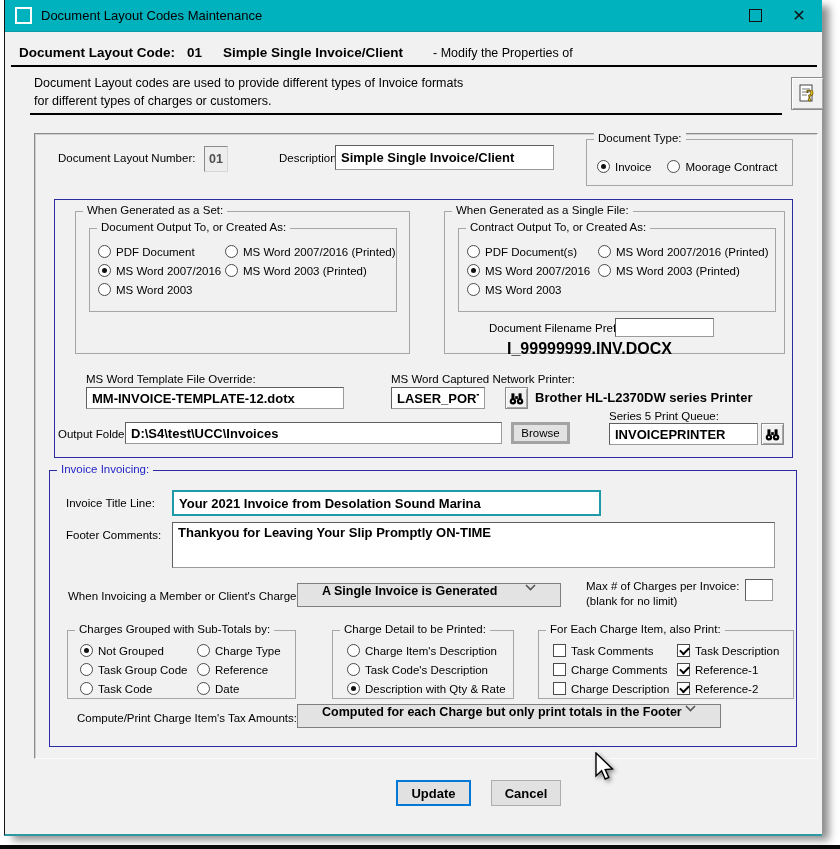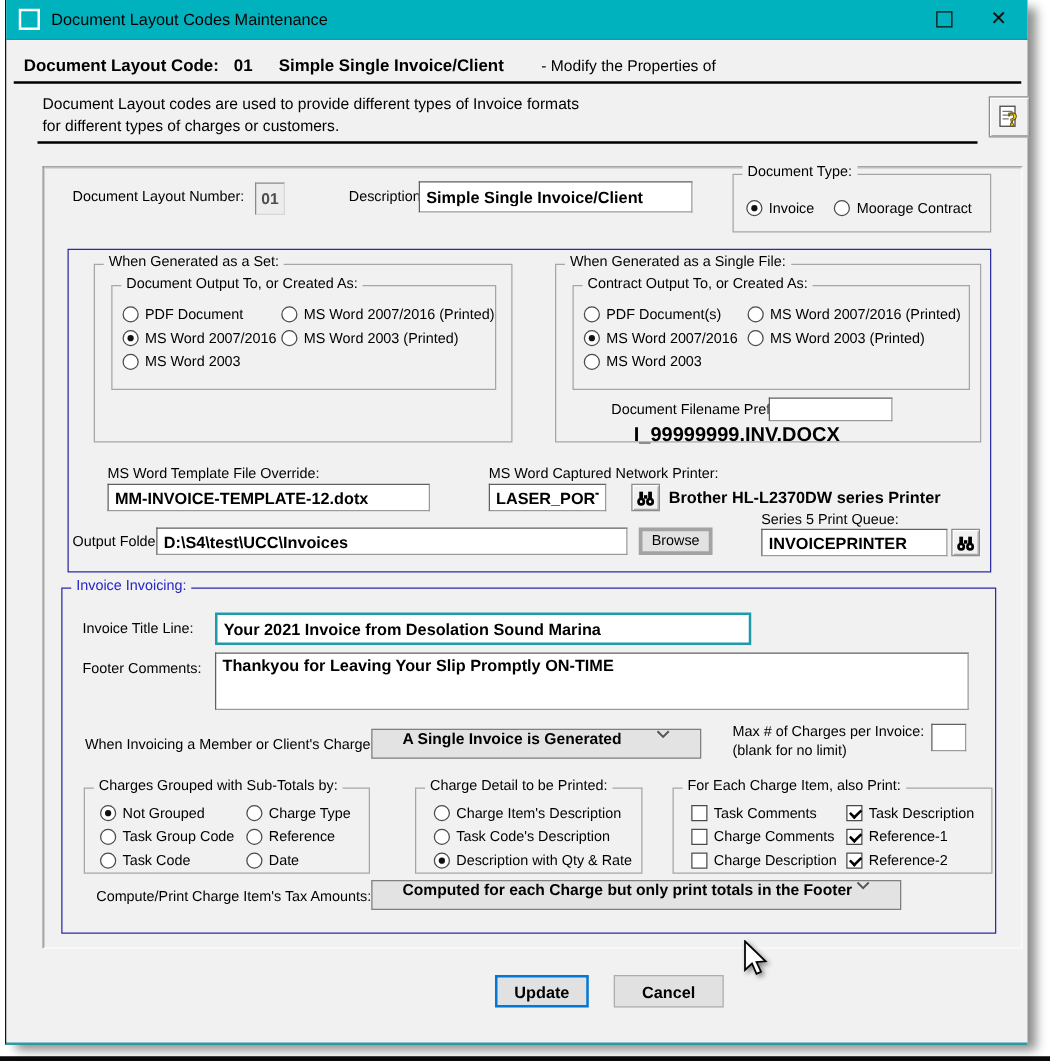--- a/index.html
+++ b/index.html
@@ -325,21 +325,21 @@
       <span class="abs lbl" style="left:27px;top:241px;">Compute/Print Charge Item's Tax Amounts:</span>
       <div class="dd" style="left:247px;top:233px;width:424px;height:24px;">
         <span>Computed for each Charge but only print totals in the Footer</span>
         <svg width="11" height="7" viewBox="0 0 11 7">
             <path d="M1 1 L5.5 5.5 L10 1" stroke="#555" stroke-width="1.6" fill="none"></path>
           </svg>
       </div>
     </div>
 
     <button class="action-btn focused" style="left:391px;top:780px;width:75px;height:26px;">Update</button>
-    <button class="action-btn" style="left:486px;top:780px;width:88px;height:26px;">Cancel</button>
+    <button class="action-btn" style="left:486px;top:780px;width:70px;height:26px;">Cancel</button>
 
   </div>
 
   <svg id="cursor" width="22" height="30" viewBox="0 0 22 30">
     <path d="M2 1 L2 24 L7.6 18.8 L11.2 27 L14.8 25.4 L11.2 17.6 L18.5 17 Z" fill="#fff" stroke="#000" stroke-width="1.4"></path>
   </svg>
 
   <div id="screen-bottom-line"></div>
 </div>
 

